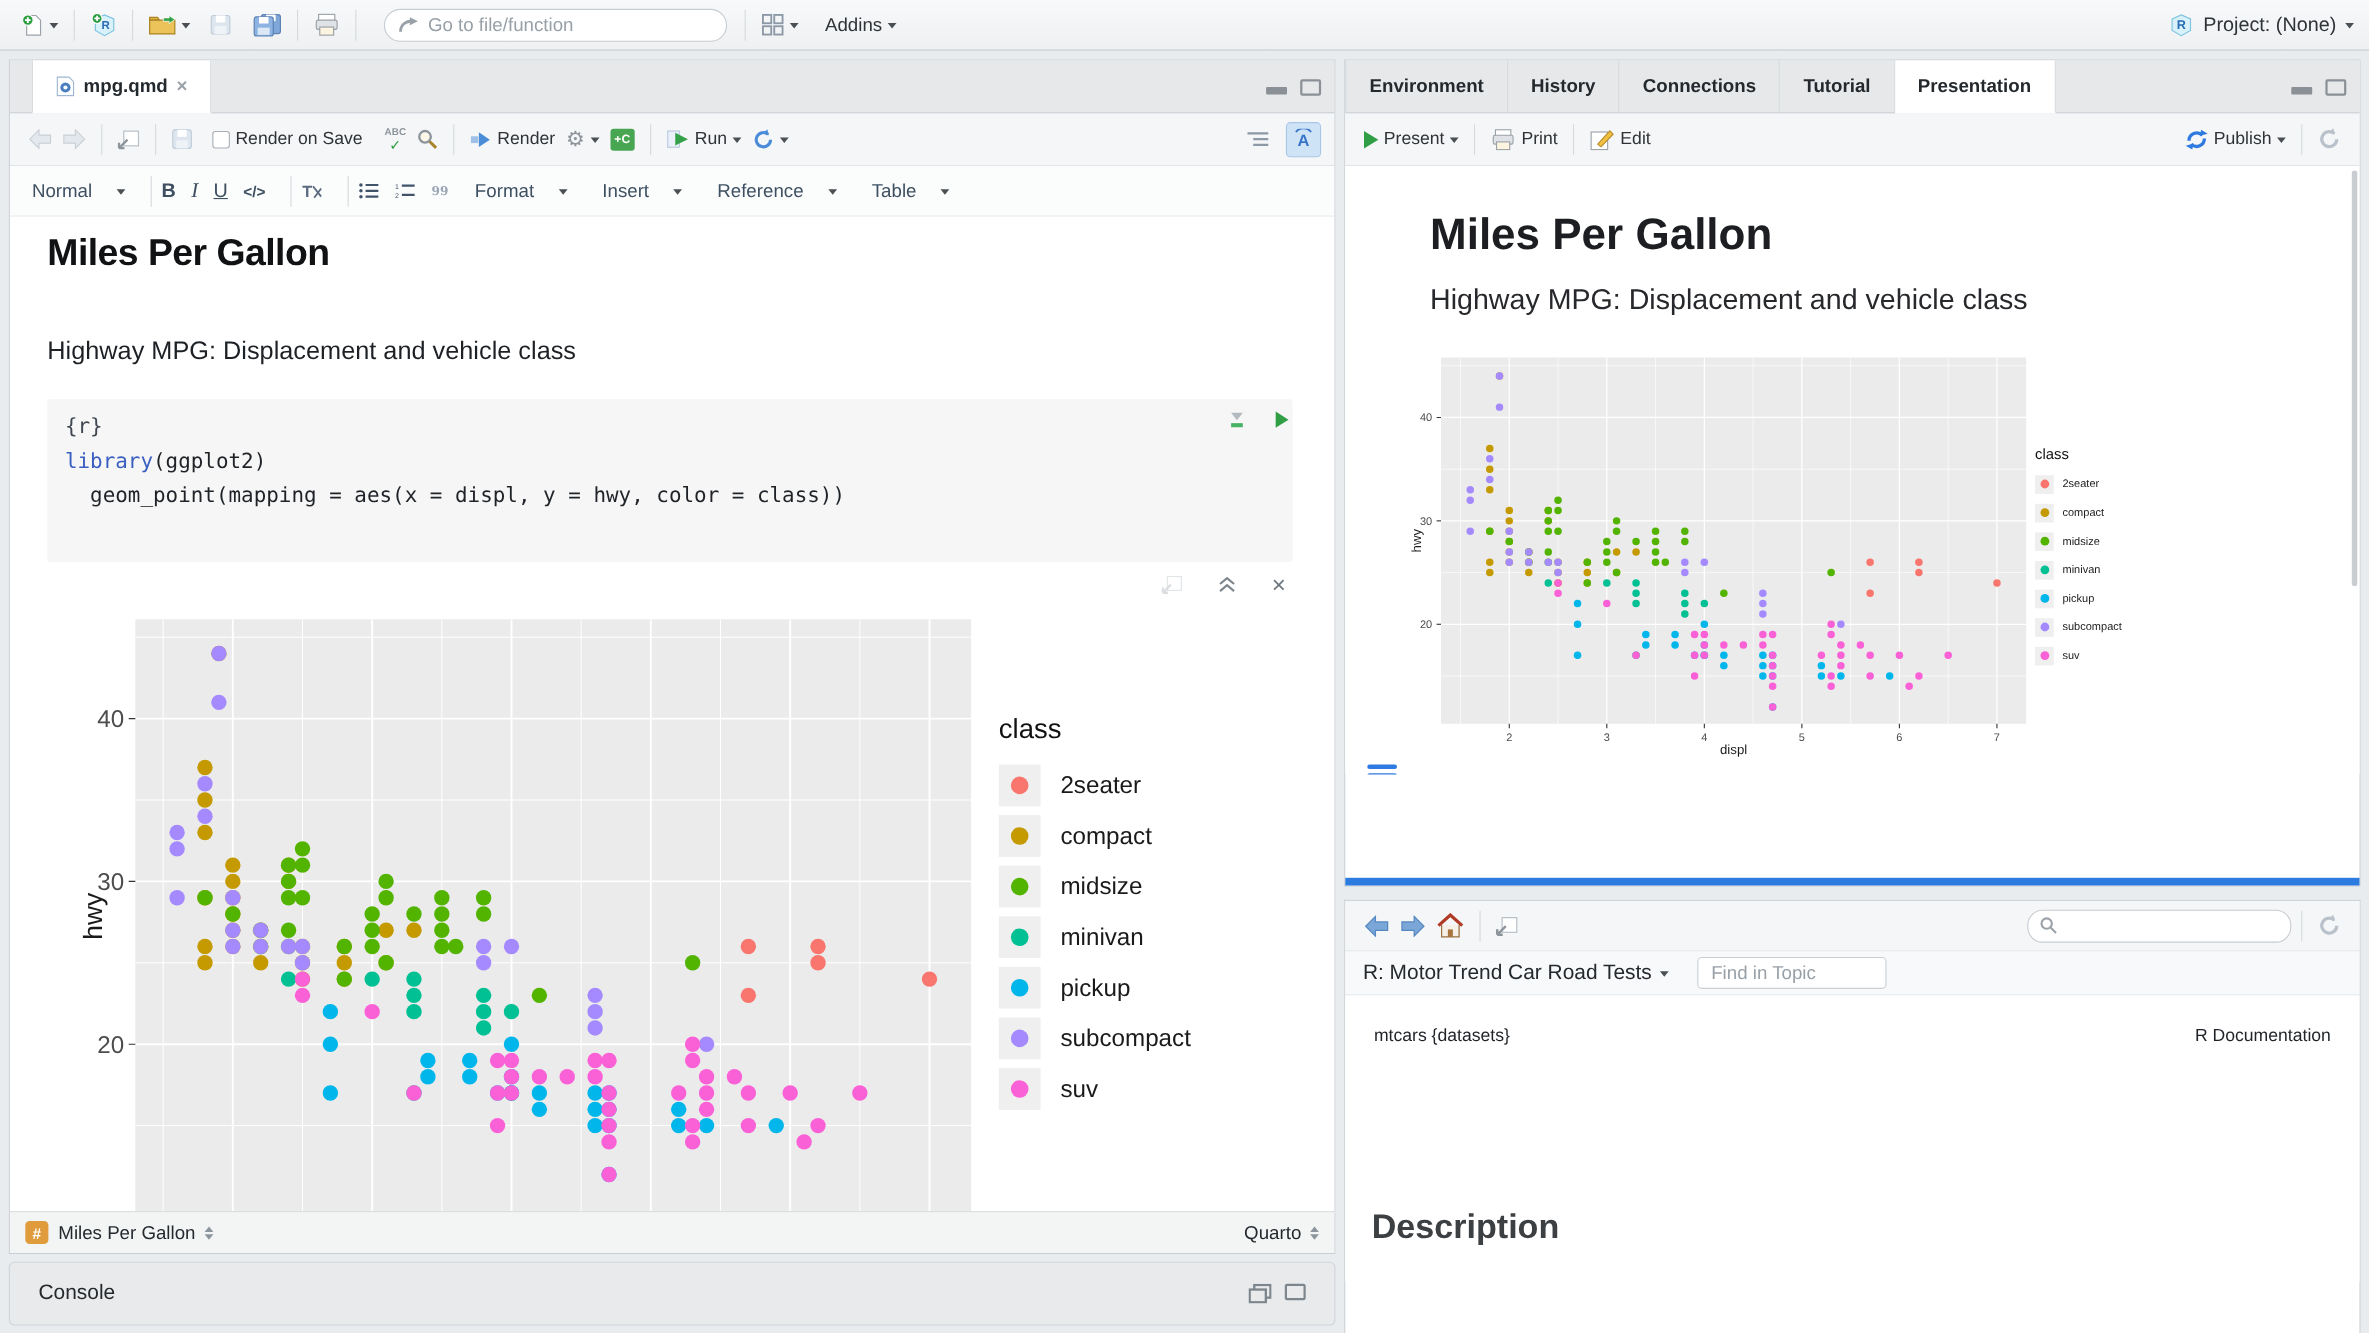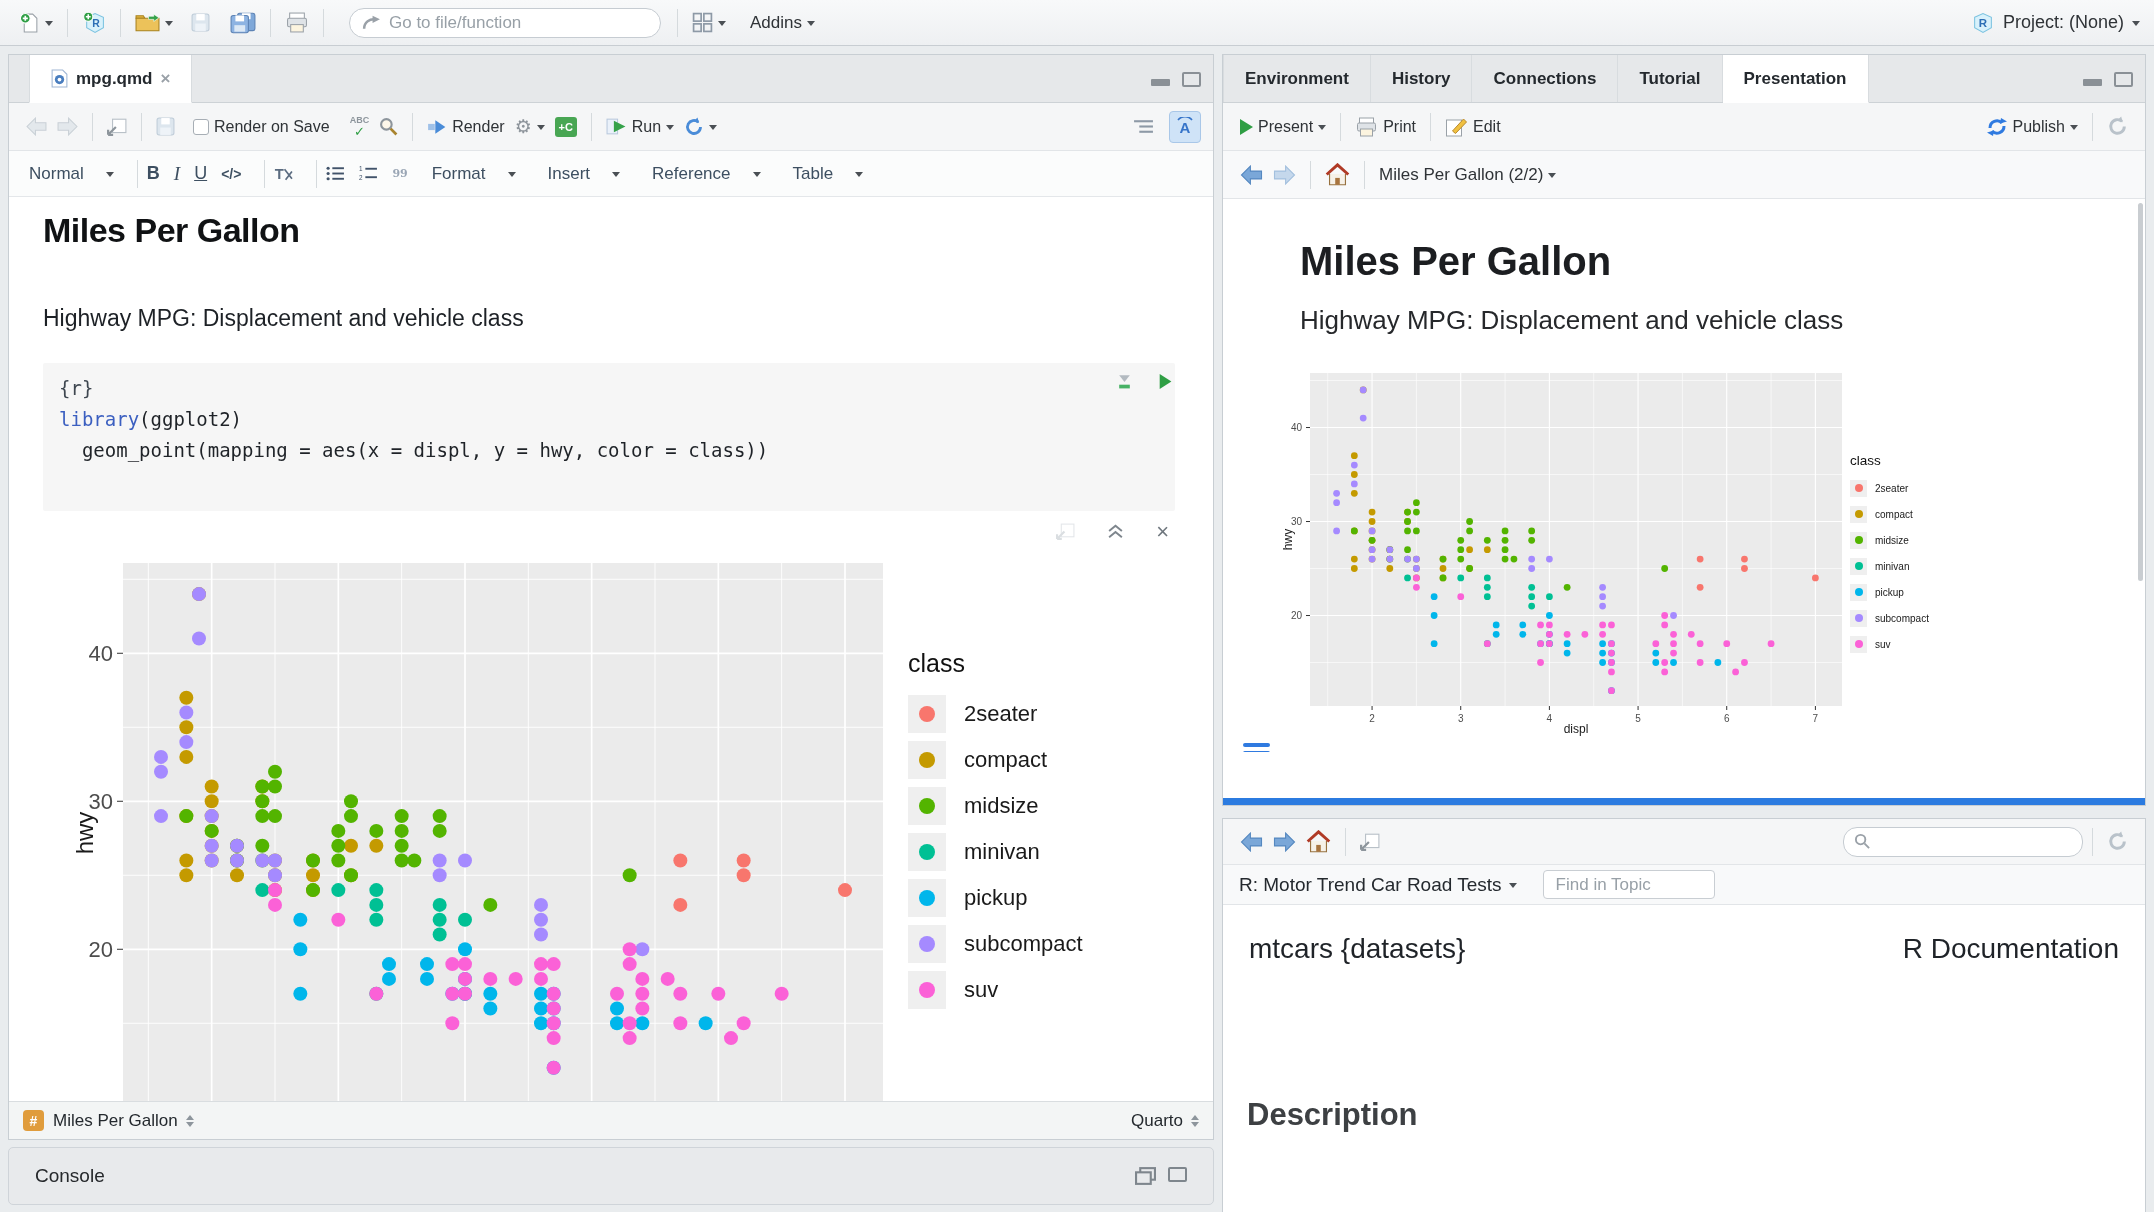--- a/index.html
+++ b/index.html
@@ -91,21 +91,21 @@
   #help-toolbar { height:46px; }
   #search-box { display:flex; align-items:center; gap:7px; background:#fff; border:1px solid #c6ccd2;
     border-radius:14px; height:30px; width:240px; padding:0 10px; margin-left:auto; }
   #search-box input { border:none; outline:none; width:180px; font-size:15px; background:transparent; }
   #topic-row { height:40px; display:flex; align-items:center; padding:0 16px; border-bottom:1px solid #e2e5e8;
     background:#f8f9fa; font-size:19px; color:#24292e; }
   #find-topic { margin-left:26px; width:172px; height:29px; border:1px solid #c9ced3; border-radius:4px;
     font-size:17px; padding:0 12px; color:#333; outline:none; font-family:"Liberation Sans",sans-serif; }
   #help-content { position:relative; height:260px; background:#fff; padding:0 26px; }
   #help-head { position:absolute; left:26px; right:26px; top:28px; display:flex; justify-content:space-between;
-    font-size:28px; color:#1f2328; }
+    font-size:16px; color:#1f2328; }
   #help-title { position:absolute; left:24px; top:88px; font-size:44px; color:#111; }
   #help-section { position:absolute; left:24px; top:192px; font-size:31px; font-weight:bold; color:#3d4043; }
   svg text { font-family:"Liberation Sans",sans-serif; }
 </style>
 </head>
 <body>
 
 <div id="main-toolbar" class="abs">
   <span class="tb-btn">
     <svg width="21" height="21" viewBox="0 0 20 20">
@@ -699,45 +699,20 @@
         </svg>
       <span>Publish</span>
       <i class="crt"></i>
       </span>
     <span class="vsep"></span>
     <span class="icon-btn">
       <svg width="21" height="21" viewBox="0 0 20 20">
           <path d="M16.5 10 a6.5 6.5 0 1 1 -2.2 -4.9" fill="none" stroke="#b9c2ca" stroke-width="2.8"></path>
           <path d="M13.5 0.5 l1.5 5.5 -5.5 -1.5 z" fill="#b9c2ca"></path>
         </svg>
-      </span>
-  </div>
-  <div class="toolrow" style="background:#f8f9fa">
-    <span class="icon-btn">
-        <svg width="23" height="20" viewBox="0 0 20 18">
-          <path d="M9 1 L1 9 L9 17 V12.5 H19 V5.5 H9 Z" fill="#7aa7d8" stroke="#5588c0"></path>
-        </svg>
-      </span>
-    <span class="icon-btn">
-        <svg width="23" height="20" viewBox="0 0 20 18">
-          <path d="M11 1 L19 9 L11 17 V12.5 H1 V5.5 H11 Z" fill="#c5d8ec" stroke="#a3c0de"></path>
-        </svg>
-      </span>
-    <span class="vsep"></span>
-    <span class="icon-btn">
-        <svg width="25" height="23" viewBox="0 0 22 20">
-          <path d="M4 9.5 V19 H18 V9.5" fill="#f6f1e8" stroke="#97713f"></path>
-          <rect x="9" y="13" width="4" height="6" fill="#a8743f"></rect>
-          <path d="M1.5 10 L11 1.5 L20.5 10" fill="none" stroke="#b03a26" stroke-width="2.6"></path>
-        </svg>
-      </span>
-    <span class="vsep"></span>
-    <span class="icon-btn" style="font-size:17px">
-      <span>Miles Per Gallon (2/2)</span>
-      <i class="crt"></i>
       </span>
   </div>
   <div id="pres-content">
     <div class="abs" id="slide-title">Miles Per Gallon</div>
     <div class="abs" id="slide-subtitle">Highway MPG: Displacement and vehicle class</div>
     <div id="pres-plot-wrap">
       <svg id="pres-plot" width="670" height="372">
           <rect x="30" y="8" width="532" height="333" fill="#EBEBEB"></rect>
           <clipPath id="pres-plot-clip">
             <rect x="30" y="8" width="532" height="333"></rect>

